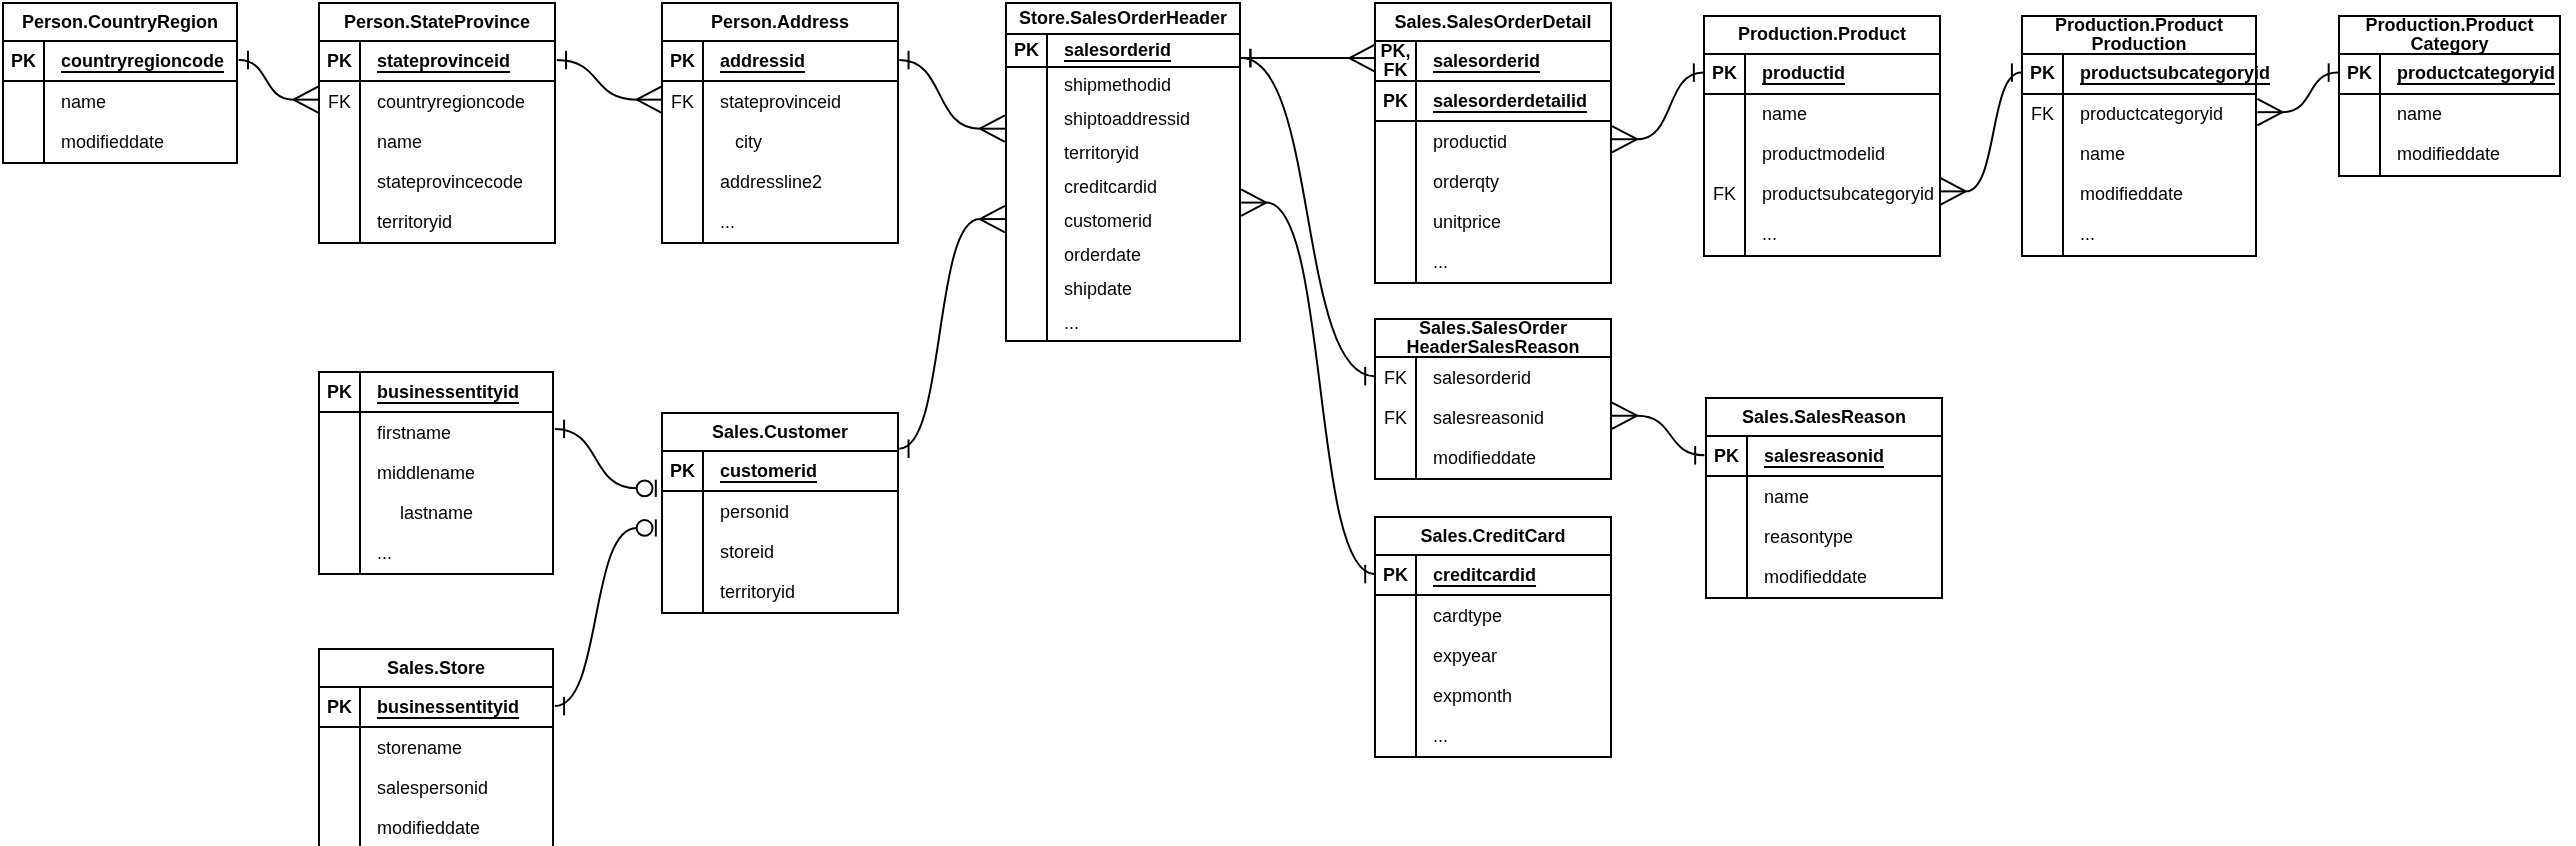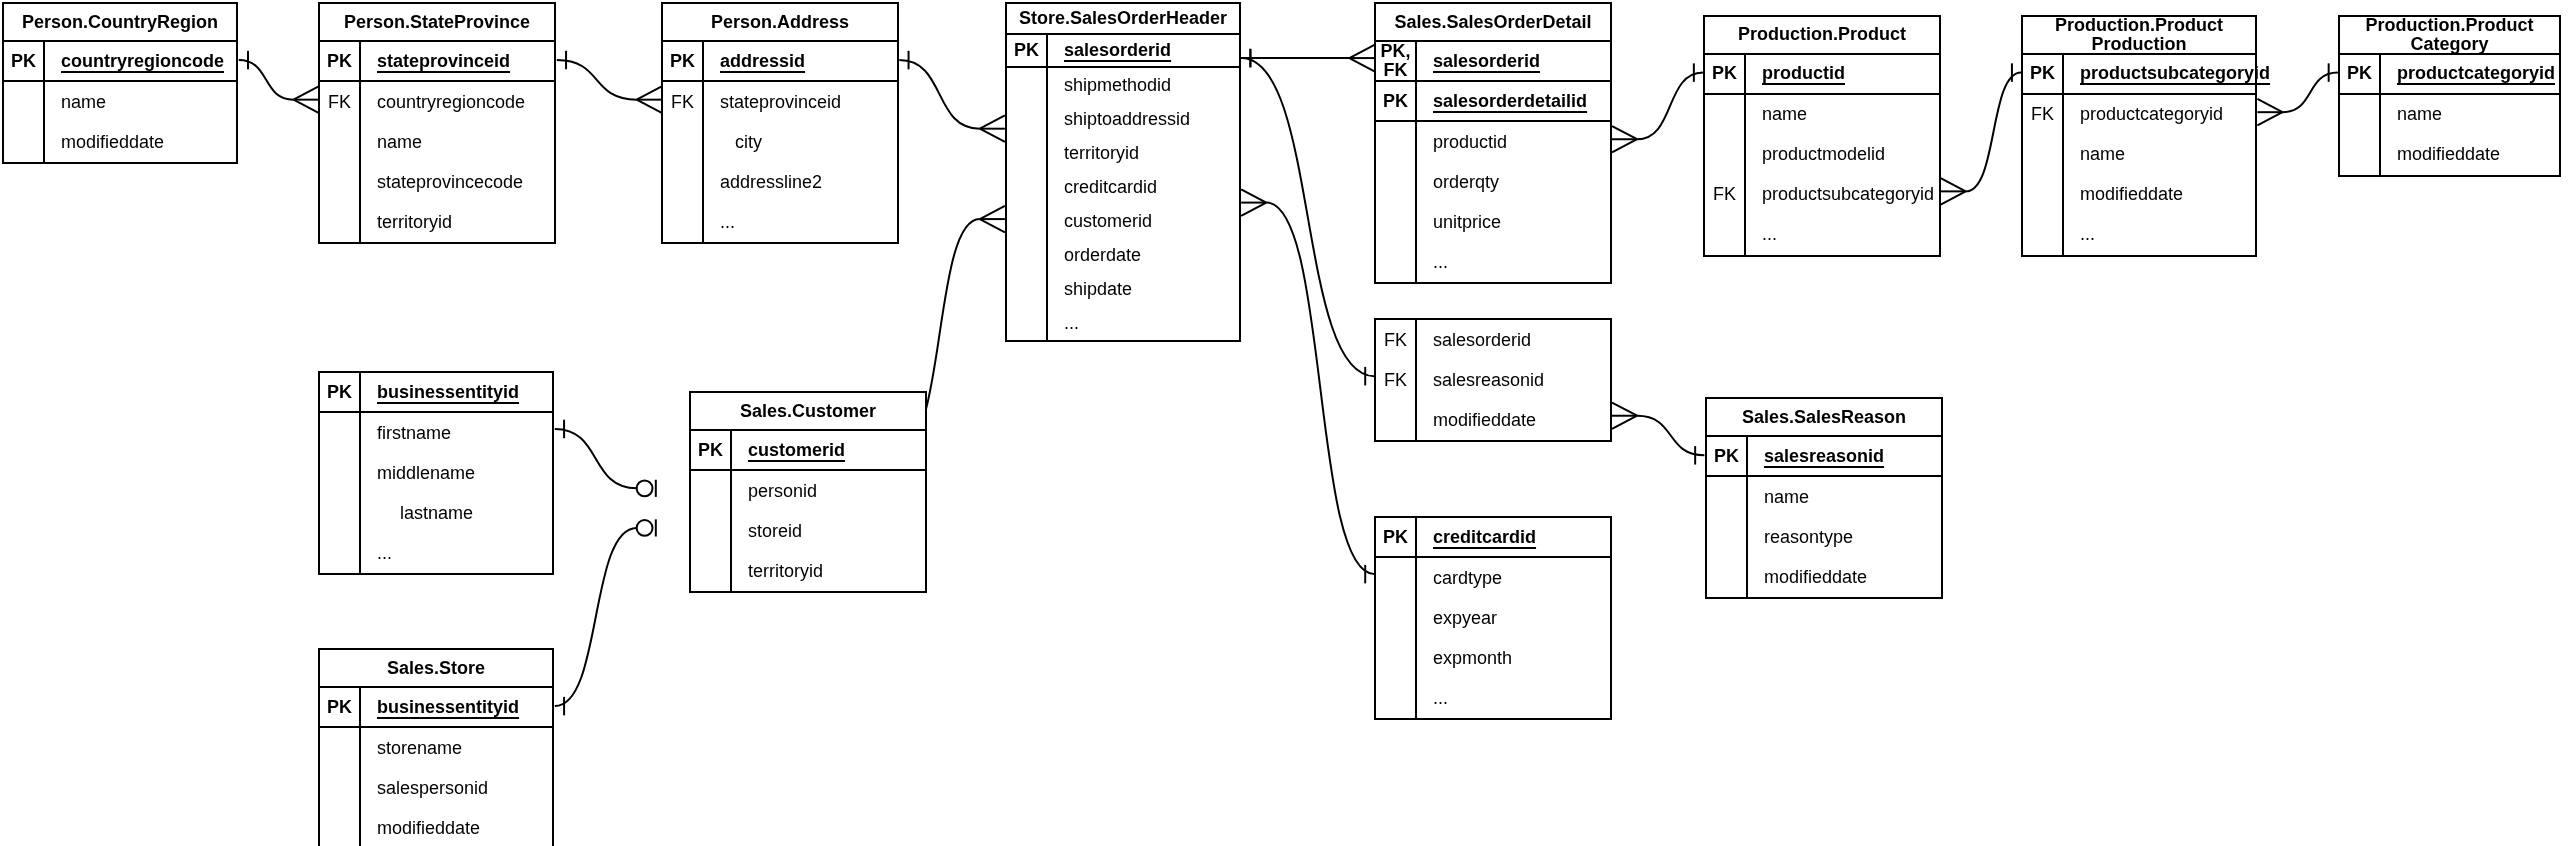--- a/index.html
+++ b/index.html
@@ -295,21 +295,21 @@
           <div style="height: 40px;"></div>
         </div>
         <div class="t-acol">
           <div style="height: 40px;">firstname</div>
           <div style="height: 40px;">middlename</div>
           <div style="height: 40px; padding-left: 39px;">lastname</div>
           <div style="height: 40px;">...</div>
         </div>
       </div>
     </div>
-    <div class="tbl" style="left: 661px; top: 391px; width: 238px; margin-left: 28px;">
+    <div class="tbl" style="left: 661px; top: 412px; width: 238px;">
       <div class="t-title" style="height: 38px;">
         <div>Sales.Customer</div>
       </div>
       <div class="t-keyrow" style="height: 40px;">
         <div class="t-label bold">PK</div>
         <div class="t-keyname">customerid</div>
       </div>
       <div class="t-attrs">
         <div class="t-lcol">
           <div style="height: 40px;"></div>
@@ -338,20 +338,24 @@
           <div style="height: 40px;"></div>
         </div>
         <div class="t-acol">
           <div style="height: 40px;">storename</div>
           <div style="height: 40px;">salespersonid</div>
           <div style="height: 40px;">modifieddate</div>
         </div>
       </div>
     </div>
     <div class="tbl" style="left: 1374px; top: 318px; width: 238px;">
+      <div class="t-title" style="height: 38px;">
+        <div>Sales.SalesOrder</div>
+        <div>HeaderSalesReason</div>
+      </div>
       <div class="t-attrs">
         <div class="t-lcol">
           <div style="height: 40px;">FK</div>
           <div style="height: 40px;">FK</div>
           <div style="height: 40px;"></div>
         </div>
         <div class="t-acol">
           <div style="height: 40px;">salesorderid</div>
           <div style="height: 40px;">salesreasonid</div>
           <div style="height: 40px;">modifieddate</div>
@@ -373,20 +377,23 @@
           <div style="height: 40px;"></div>
         </div>
         <div class="t-acol">
           <div style="height: 40px;">name</div>
           <div style="height: 40px;">reasontype</div>
           <div style="height: 40px;">modifieddate</div>
         </div>
       </div>
     </div>
     <div class="tbl" style="left: 1374px; top: 516px; width: 238px;">
+      <div class="t-title" style="height: 38px;">
+        <div>Sales.CreditCard</div>
+      </div>
       <div class="t-keyrow" style="height: 40px;">
         <div class="t-label bold">PK</div>
         <div class="t-keyname">creditcardid</div>
       </div>
       <div class="t-attrs">
         <div class="t-lcol">
           <div style="height: 40px;"></div>
           <div style="height: 40px;"></div>
           <div style="height: 40px;"></div>
           <div style="height: 40px;"></div>

